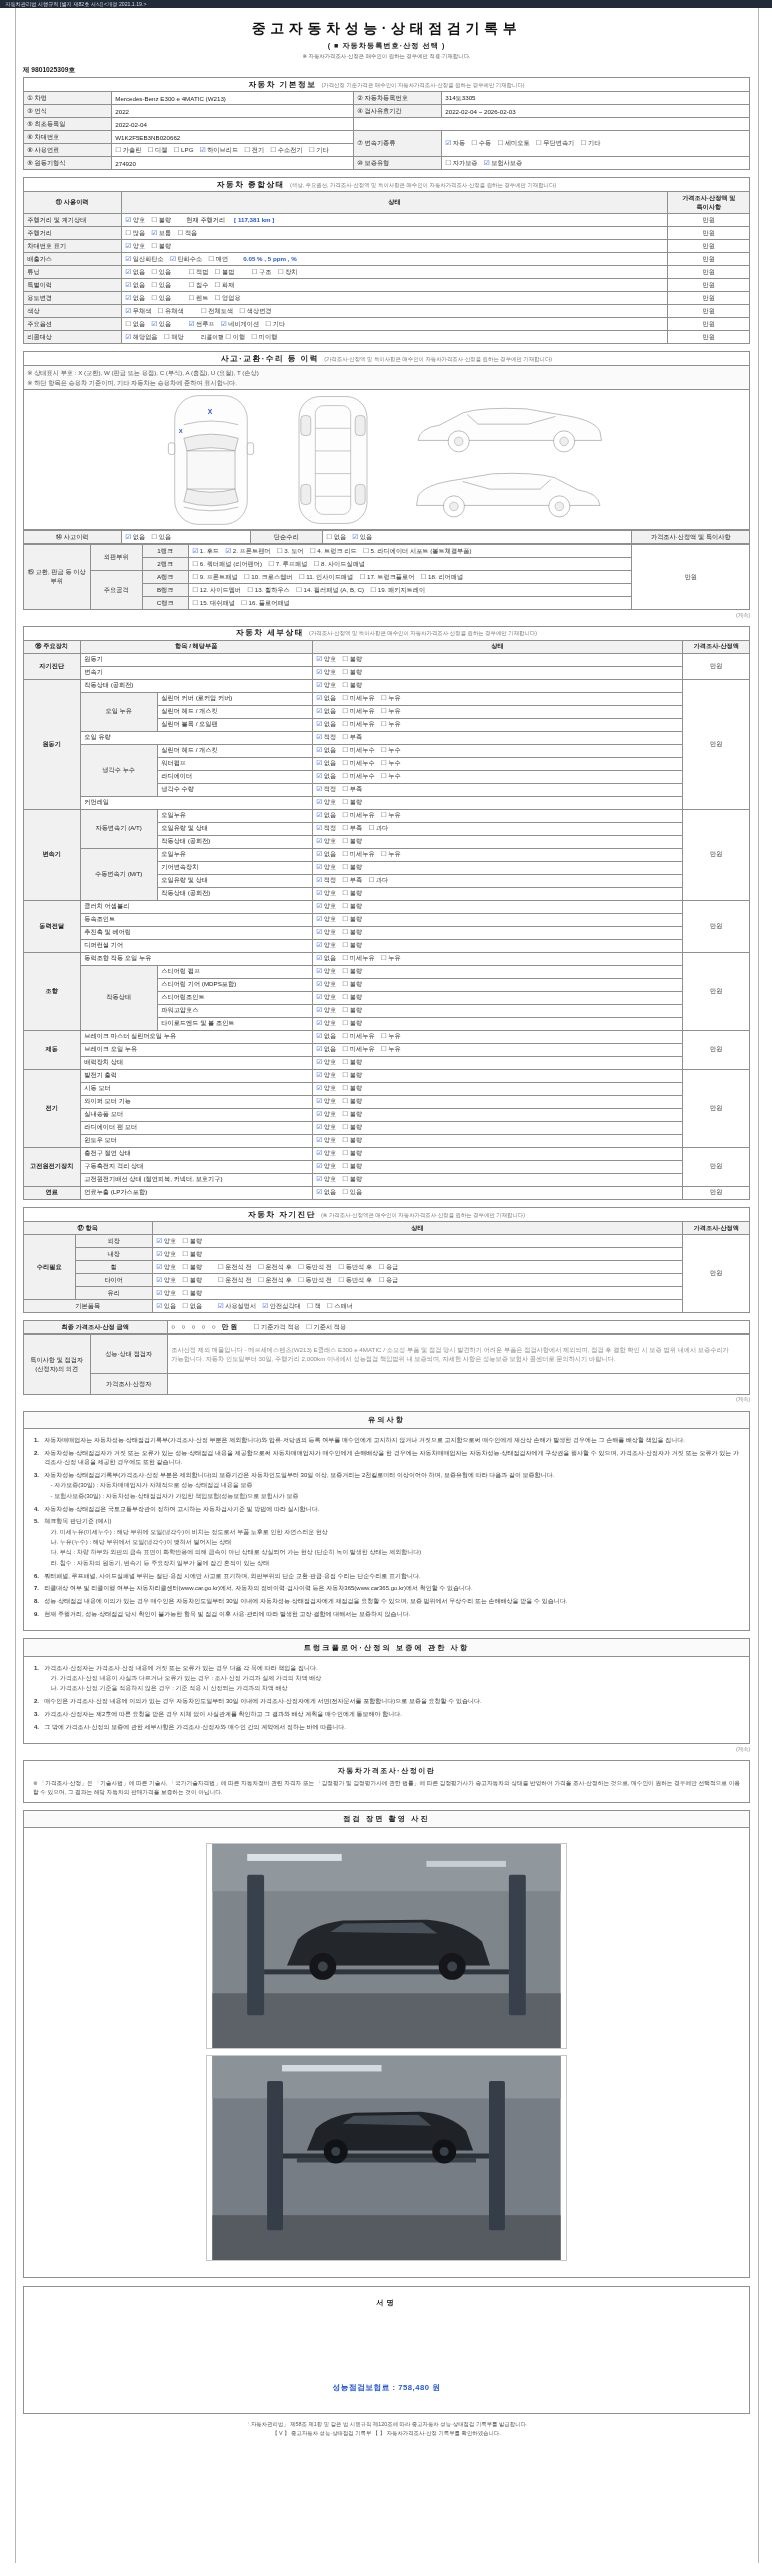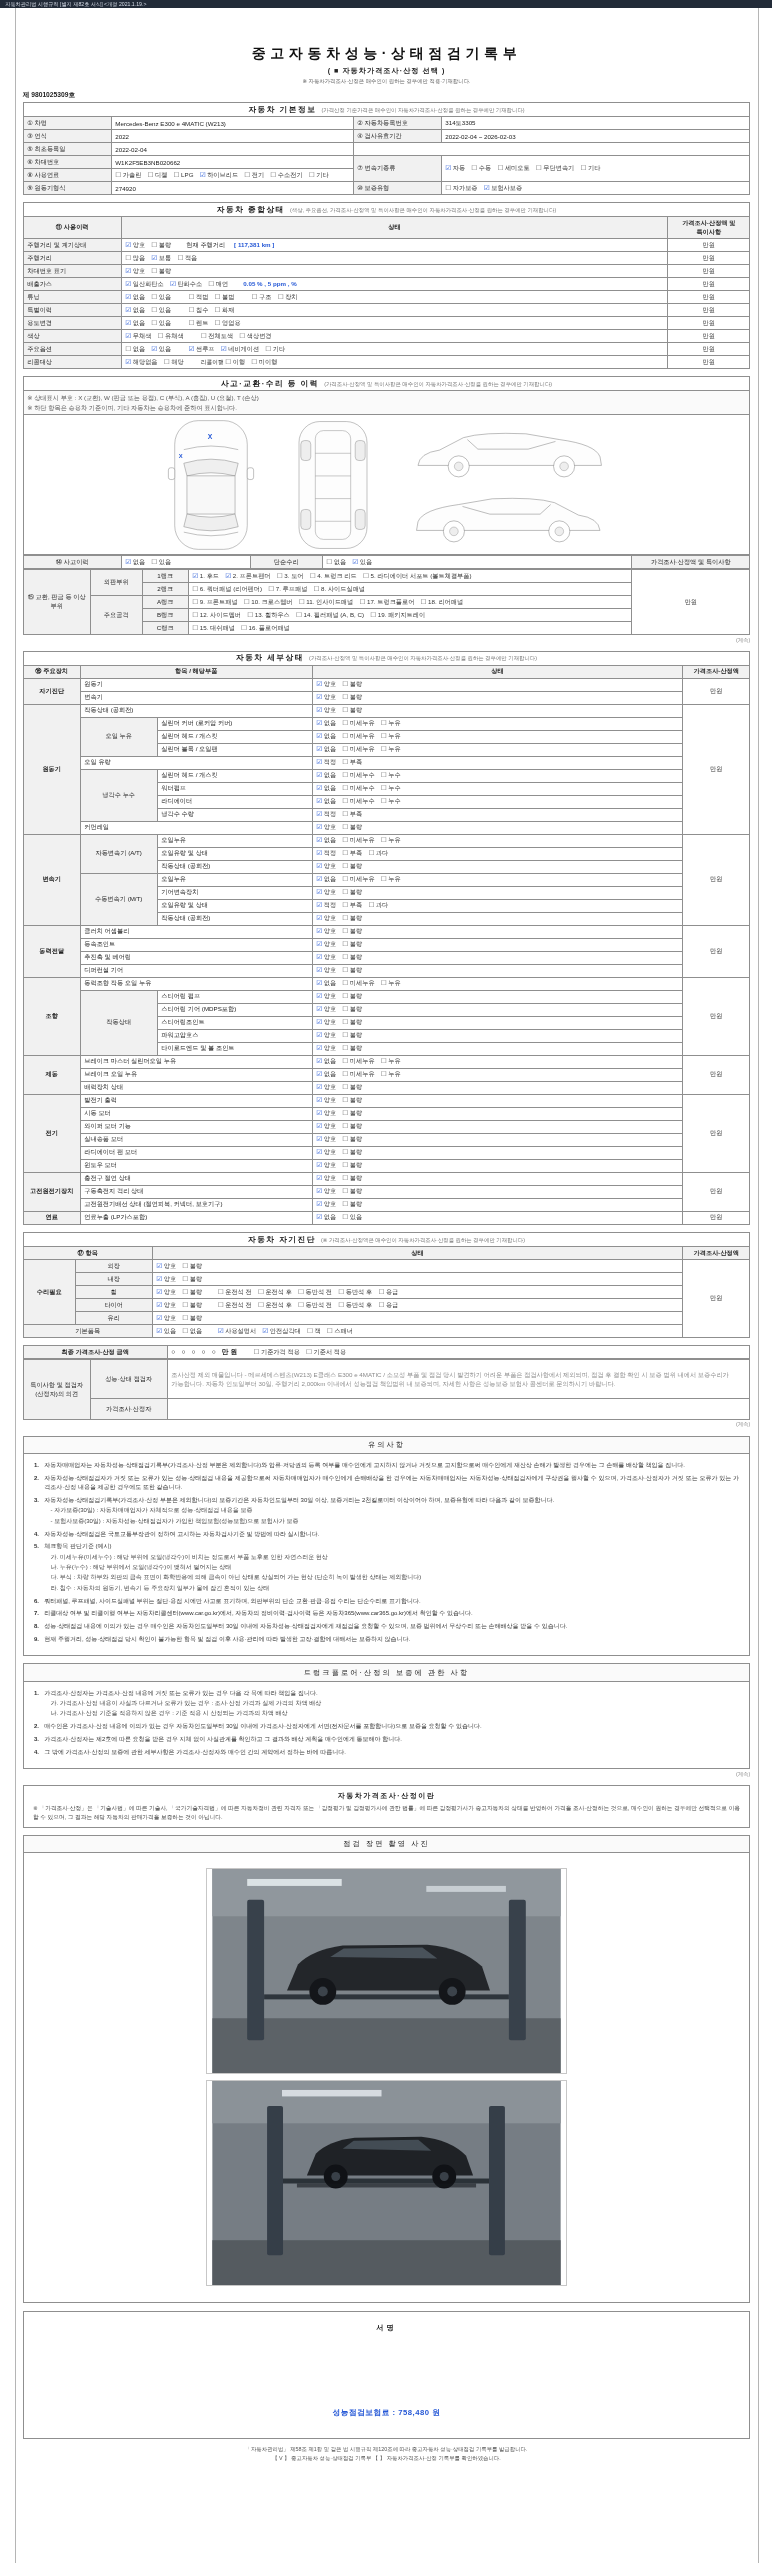--- a/index.html
+++ b/index.html
@@ -1,21 +1,21 @@
 <!DOCTYPE html>
 <html style="font-size:8.2px"><head>
 <meta charset="utf-8">
 <style>
   *{box-sizing:border-box;margin:0;padding:0;}
   html,body{background:#ffffff;}
   body{width:773px;font-family:"Liberation Sans","DejaVu Sans",sans-serif;color:#222;}
   .topbar{background:#222b38;color:#d7dde8;font-size:5.2px;padding:1px 5.2px;height:8.2px;line-height:6.2px;}
   .page{width:744px;margin:0 auto;border-left:0.5px solid #b5b5b5;border-right:0.5px solid #b5b5b5;padding:6.2px 7.2px 20.6px;background:#fff;min-height:2555px;}
   .doc-header{text-align:center;padding:5.2px 0 1px;}
-  .doc-title{font-size:14px;font-weight:bold;letter-spacing:4.6px;color:#111;margin-top:25px;}
+  .doc-title{font-size:14px;font-weight:bold;letter-spacing:4.6px;color:#111;}
   .doc-subtitle{font-size:7.2px;font-weight:bold;margin-top:3.1px;letter-spacing:1px;}
   .doc-note{font-size:5.4px;color:#666;margin-top:2.1px;}
   .doc-no{text-align:left;font-size:6.7px;font-weight:bold;margin:5.2px 0 2.1px;}
   table.tbl{border-collapse:collapse;width:100%;table-layout:fixed;}
   .tbl td{border:0.5px solid #8f8f8f;font-size:6.2px;padding:1.5px 3.6px;vertical-align:middle;word-break:keep-all;}
   .mt{margin-top:7.2px;}
   .sec{text-align:center;padding:3.6px 2.1px;background:#fff;}
   .sec-t{font-size:7.7px;font-weight:bold;letter-spacing:1.5px;text-align:right;}
   .sec-n{font-size:5.4px;color:#777;margin-left:5.2px;letter-spacing:0;}
   .lbl{background:#f1f1f1;}
@@ -33,21 +33,21 @@
   .legend{font-size:5.7px;color:#555;background:#fafafa;line-height:1.6;}
   .diagram-cell{padding:7.2px;}
   .diagrams{display:flex;justify-content:center;align-items:center;gap:24px;}
   .diag{width:98px;height:136px;}
   .side-col{display:flex;flex-direction:column;gap:7.2px;}
   .diag-side{width:206px;height:58px;}
   .op-text{color:#8b8b8b;font-size:5.7px;line-height:1.55;}
   .amount{font-size:6.7px;font-weight:bold;letter-spacing:2.1px;margin-right:12.4px;}
   .pager{text-align:right;font-size:5.4px;color:#888;margin-top:1.5px;}
   .box{border:0.5px solid #8f8f8f;}
-  .box-title{text-align:center;font-weight:normal;font-size:7.2px;letter-spacing:2.1px;padding:3.1px;border-bottom:0.5px solid #8f8f8f;background:#fafafa;}
+  .box-title{text-align:center;font-weight:bold;font-size:7.2px;letter-spacing:2.1px;padding:3.1px;border-bottom:0.5px solid #8f8f8f;background:#fafafa;}
   .box-body{padding:7.2px 10.3px;font-size:6px;line-height:1.55;color:#333;}
   .nitem{display:flex;margin-bottom:3.6px;}
   .nnum{width:10.3px;flex:0 0 10.3px;font-weight:bold;}
   .ntext{flex:1;text-align:justify;}
   .nsub{display:block;padding-left:6.2px;margin-top:1px;color:#444;}
   .define{padding:5.2px 9.3px;}
   .define-title{text-align:center;font-weight:bold;font-size:7px;margin-bottom:3.1px;letter-spacing:1.5px;}
   .define-text{font-size:5.7px;line-height:1.55;color:#444;text-align:justify;}
   .photo-wrap{padding:8.2px 0 10.3px;}
   .photo{width:361px;height:206px;margin:6.2px auto;border:0.5px solid #c7c7c7;overflow:hidden;}
@@ -60,21 +60,21 @@
 <body>
 
 <div class="topbar">
   <span>자동차관리법 시행규칙 [별지 제82호 서식] &lt;개정 2021.1.19.&gt;</span>
 </div>
 
 <div class="page">
 
   <div class="doc-header">
     <div class="doc-title">중고자동차성능·상태점검기록부</div>
-    <div class="doc-subtitle">( ■ 자동차가격조사·산정 선택 )</div>
+    <div class="doc-subtitle">( ■ 자동차등록번호·산정 선택 )</div>
     <div class="doc-note">※ 자동차가격조사·산정은 매수인이 원하는 경우에만 적용·기재합니다.</div>
   </div>
   <div class="doc-no">제 9801025309호</div>
 
   <table class="tbl">
     <colgroup>
         <col style="width:88px">
         <col style="width:242px">
         <col style="width:88px">
         <col>

